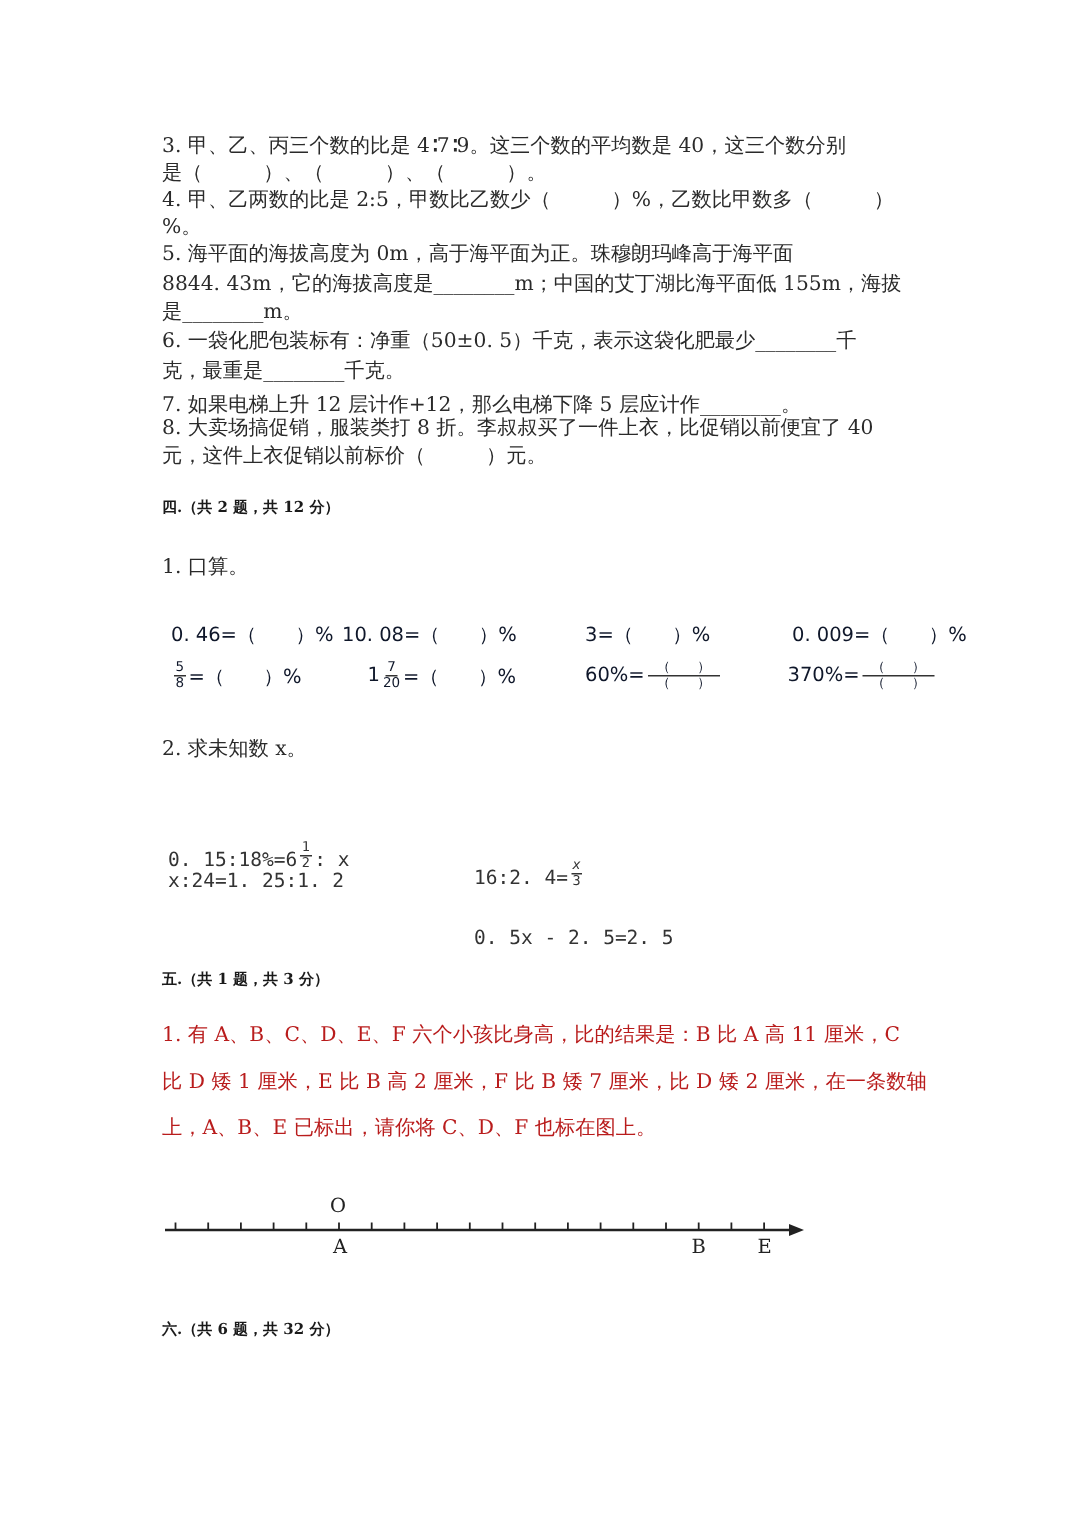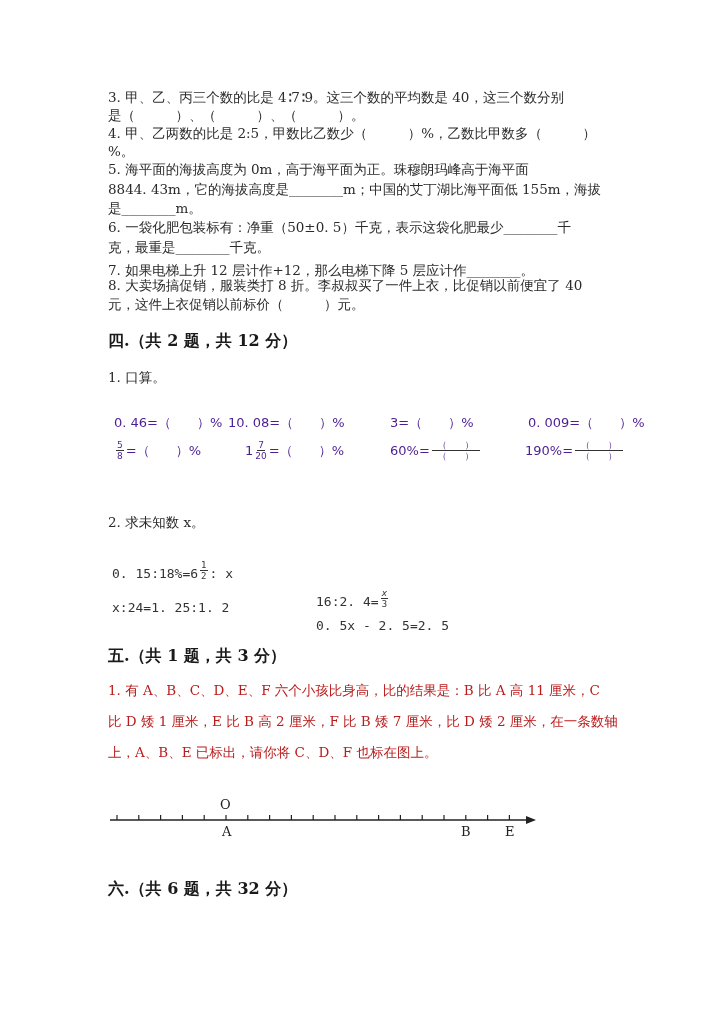--- a/index.html
+++ b/index.html
@@ -1,21 +1,21 @@
 <!DOCTYPE html>
 <html><head>
 <meta charset="utf-8">
 <style>
   html, body { margin:0; padding:0; background:#ffffff; }
   body { width:720px; height:1018px; position:relative; overflow:hidden;
          font-family:"DejaVu Serif","Liberation Serif",serif; color:#222; }
   .line { position:absolute; left:108px; font-size:13.5px; line-height:18px; white-space:nowrap; color:#2a2a2a; }
-  .heading { position:absolute; left:108px; font-size:16px; font-weight:bold; color:#1a1a1a; white-space:nowrap; }
+  .heading { position:absolute; left:108px; font-size:10px; font-weight:bold; color:#1a1a1a; white-space:nowrap; }
   .sub { position:absolute; left:108px; font-size:13.5px; color:#2a2a2a; white-space:nowrap; }
-  .calc { position:absolute; font-family:"DejaVu Sans","Liberation Sans",sans-serif; font-size:13px; color:#4c1d95; white-space:nowrap; display:flex; align-items:center; }
+  .calc { position:absolute; font-family:"DejaVu Sans","Liberation Sans",sans-serif; font-size:13px; color:#0f172a; white-space:nowrap; display:flex; align-items:center; }
   .frac { display:inline-flex; flex-direction:column; align-items:center; font-size:9px; line-height:10px; margin:0 2px; vertical-align:middle; }
   .frac .num { border-bottom:1px solid #333; padding:0 1px; }
   .frac.wide .num, .frac.wide .den { min-width:46px; text-align:center; font-size:9px; }
   .eq { position:absolute; font-family:"DejaVu Sans Mono","Liberation Mono",monospace; font-size:13px; color:#333; white-space:nowrap; display:flex; align-items:flex-end; }
   .long { position:absolute; left:108px; font-size:13.5px; line-height:18px; white-space:nowrap; color:#b91c1c; }
   .axis-label { position:absolute; font-family:"DejaVu Serif","Liberation Serif",serif; font-size:13px; color:#222; }
 </style>
 </head>
 <body>
 
@@ -56,45 +56,45 @@
   <span> =（　　）%</span>
 </div>
 <div class="calc" style="left:390px;top:440px">
   <span>60%=</span>
   <span class="frac wide">
     <span class="num">（　　）</span>
     <span class="den">（　　）</span>
   </span>
 </div>
 <div class="calc" style="left:525px;top:440px">
-  <span>190%=</span>
+  <span>370%=</span>
   <span class="frac wide">
     <span class="num">（　　）</span>
     <span class="den">（　　）</span>
   </span>
 </div>
 
-<div class="sub" style="top:514px">2. 求未知数 x。</div>
+<div class="sub" style="top:490px">2. 求未知数 x。</div>
 
 <div class="eq" style="left:112px;top:560px">
   <span>0. 15:18%=6</span>
   <span class="frac">
     <span class="num">1</span>
     <span class="den">2</span>
   </span>
   <span> : x</span>
 </div>
-<div class="eq" style="left:316px;top:588px">
+<div class="eq" style="left:316px;top:572px">
   <span>16:2. 4=</span>
   <span class="frac">
     <span class="num" style="font-style:italic">x</span>
     <span class="den">3</span>
   </span>
 </div>
-<div class="eq" style="left:112px;top:600px">x:24=1. 25:1. 2</div>
+<div class="eq" style="left:112px;top:580px">x:24=1. 25:1. 2</div>
 <div class="eq" style="left:316px;top:618px">0. 5x - 2. 5=2. 5</div>
 
 <div class="heading" style="top:646px">五.（共 1 题，共 3 分）</div>
 <div class="long" style="top:681px">1. 有 A、B、C、D、E、F 六个小孩比身高，比的结果是：B 比 A 高 11 厘米，C</div>
 <div class="long" style="top:712px">比 D 矮 1 厘米，E 比 B 高 2 厘米，F 比 B 矮 7 厘米，比 D 矮 2 厘米，在一条数轴</div>
 <div class="long" style="top:743px">上，A、B、E 已标出，请你将 C、D、F 也标在图上。</div>
 
 <svg style="position:absolute;left:0;top:790px" width="720" height="60">
   <line x1="110" y1="30" x2="528" y2="30" stroke="#222" stroke-width="1.6"></line>
   <polygon points="536,30 526,26 526,34" fill="#222"></polygon>

